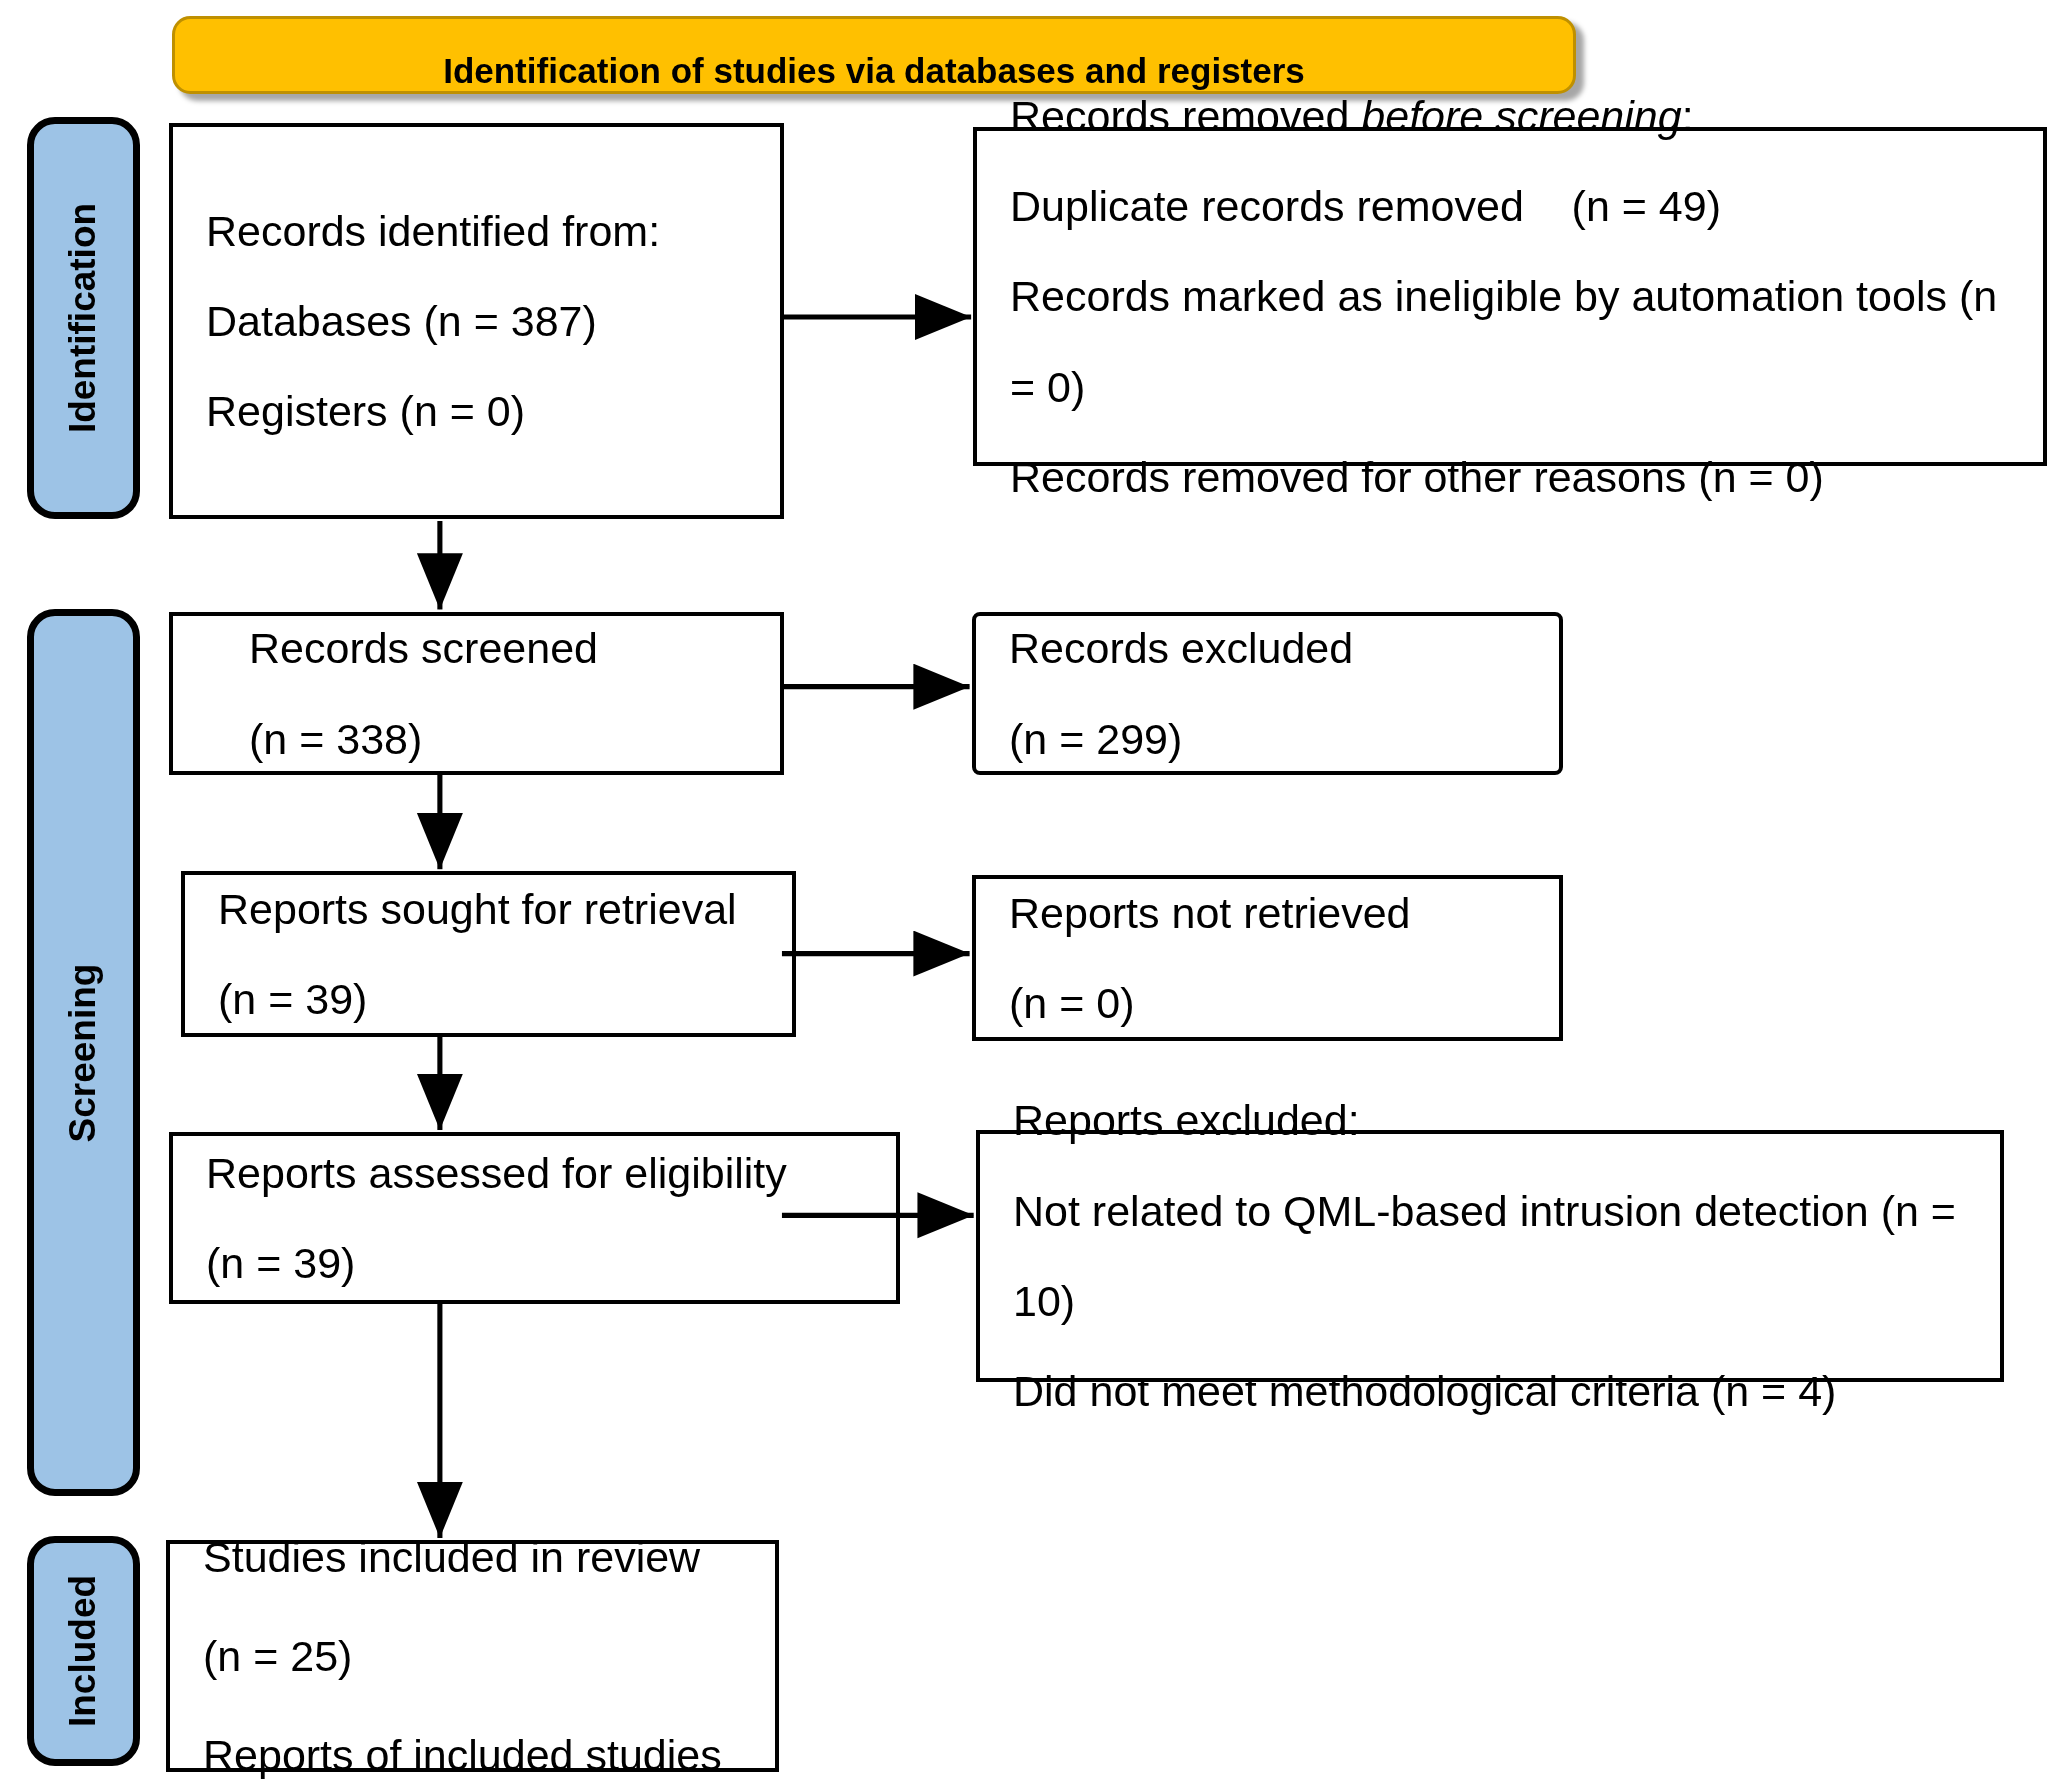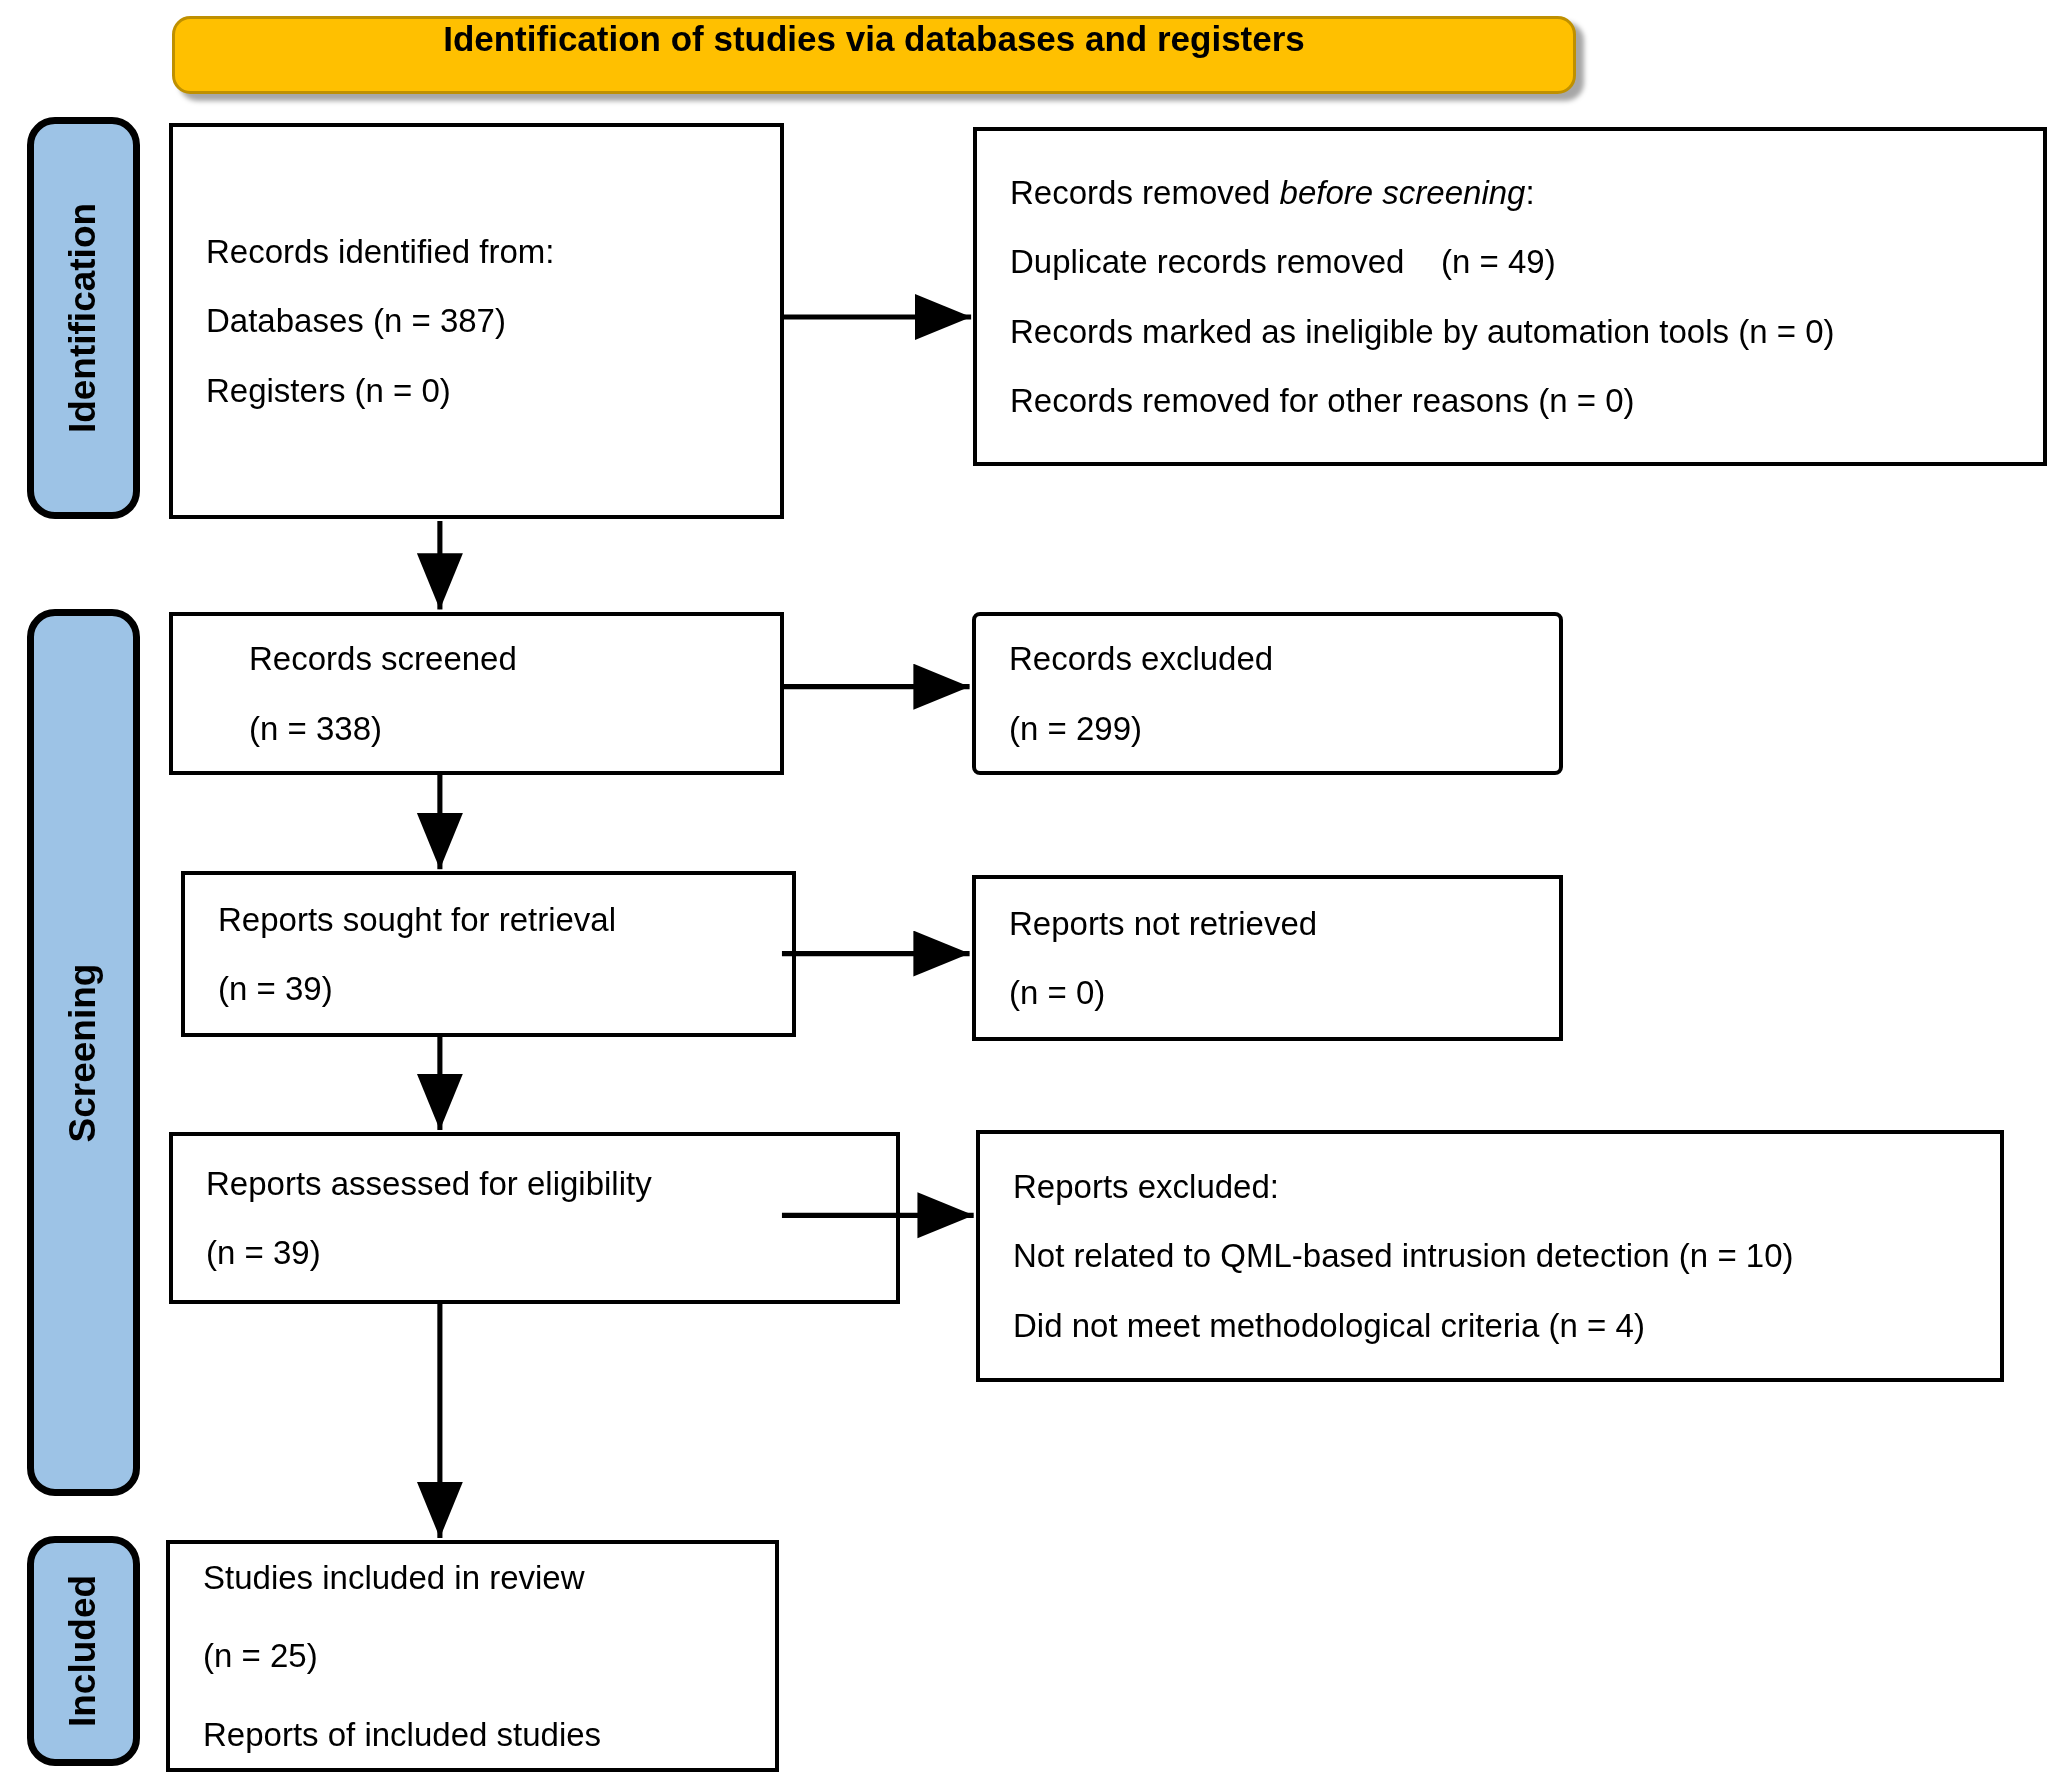--- a/index.html
+++ b/index.html
@@ -7,21 +7,21 @@
     width: 2066px; height: 1787px; position: relative;
     font-family: "Liberation Sans", "DejaVu Sans", sans-serif;
     color: #000;
   }
   * { box-sizing: border-box; }
 
   
   .banner {
     position: absolute; left: 172px; top: 16px; width: 1404px; height: 78px;
     background: #FFC000; border: 3.6px solid #BF9000; border-radius: 18.4px;
-    display: flex; align-items: flex-start; justify-content: center;
+    display: flex; align-items: flex-end; justify-content: center;
     font-size: 35px; font-weight: bold;
     box-shadow: 7.2px 6.1px 5.1px rgba(0,0,0,0.35);
   }
 
   
   .stage {
     position: absolute; background: #9DC3E6; border: 7.2px solid #000;
     border-radius: 28px; display: flex; align-items: center; justify-content: center;
   }
   .stage .vtext {
@@ -29,21 +29,21 @@
     font-size: 37px; font-weight: bold;
   }
   #stage-identification { left: 26.6px;  top: 117px;  width: 113px; height: 402px; }
   #stage-screening      { left: 26.6px;  top: 609px; width: 113px; height: 887px; }
   #stage-included       { left: 26.6px;  top: 1536px; width: 113px; height: 230px; }
 
   
   .box {
     position: absolute; background: #fff; border: 4.6px solid #000;
     display: flex; flex-direction: column; justify-content: center;
-    font-size: 33px; line-height: 2.1;
+    font-size: 43px; line-height: 2.1;
   }
   .box .line { padding-left: 33px; padding-right: 10.2px; white-space: pre-wrap; }
   .box .line.indent { }
   .box em { font-style: italic; }
 
   #box-identified       { left: 169px;  top: 123px;  width: 615px; height: 396px; }
   #box-removed          { left: 973px; top: 127px;  width: 1074px; height: 339px; }
   #box-screened         { left: 169px;  top: 612px; width: 615px; height: 163px; padding-left: 43px; }
   #box-excluded         { left: 972px; top: 612px; width: 591px; height: 163px; border-radius: 8px; }
   #box-sought           { left: 169px;  top: 871px; width: 615px; height: 166px; margin-left: 12px; }

